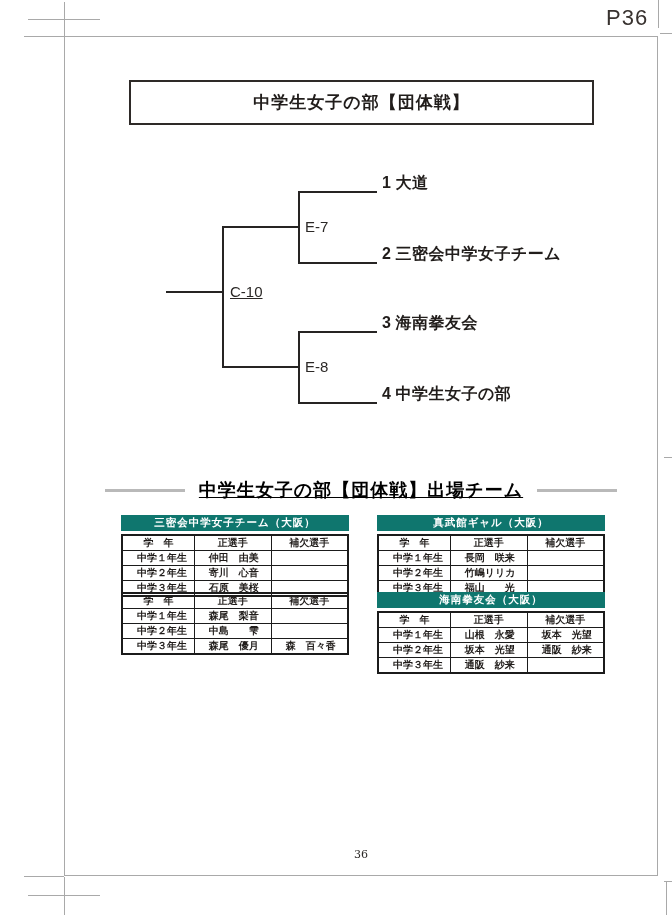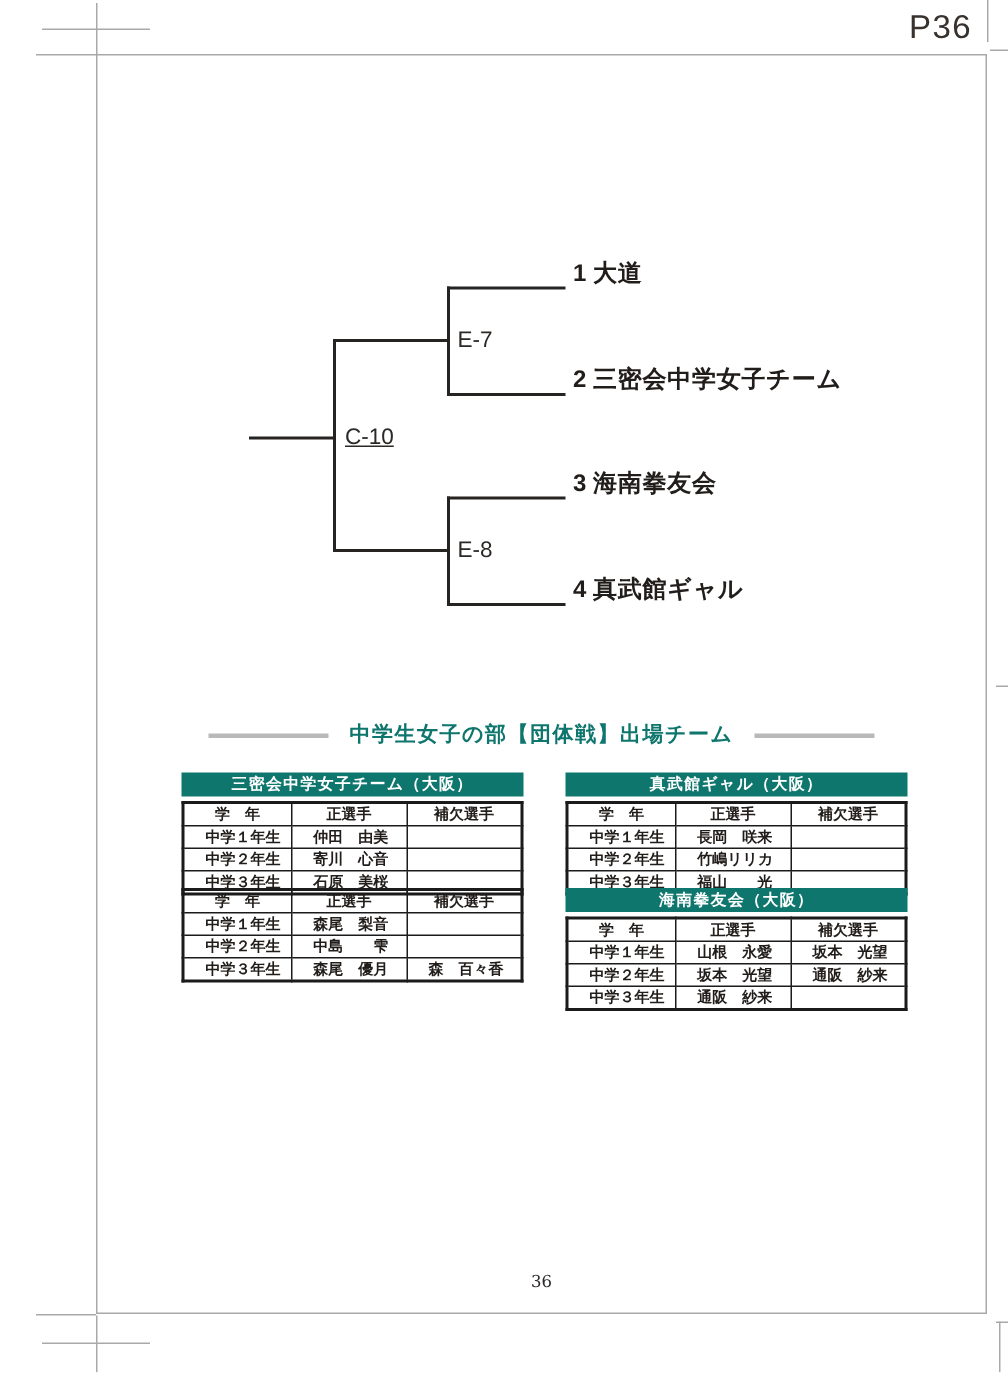--- a/index.html
+++ b/index.html
@@ -79,25 +79,26 @@
     align-items: center;
     justify-content: center;
     gap: 14px;
   }
   .section-heading .rule {
     width: 80px; height: 3px;
     background: #b9b9b9;
   }
   .section-heading .text {
     font-family: "DejaVu Serif", "Liberation Serif", serif;
-    font-size: 14px;
+    font-size: 18px;
     font-weight: bold;
     letter-spacing: 1px;
-    color: #0f766e;
-    white-space: nowrap;
+    color: #000000;
+    white-space: nowrap;
+    text-decoration: underline;
   }
   
   .team-table-block { position: absolute; width: 228px; }
   .team-table-bar {
     height: 16px;
     background: #0f766e;
     color: #ffffff;
     display: flex;
     align-items: center;
     justify-content: center;
@@ -154,20 +155,23 @@
   <div class="trim" style="left:0; top:876px; width:40px; height:1px;"></div>
   <div class="trim" style="left:4px; top:895px; width:72px; height:1px;"></div>
   <div class="trim" style="left:40px; top:877px; width:1px; height:38px;"></div>
   <div class="trim" style="left:640px; top:881px; width:32px; height:1px;"></div>
   <div class="trim" style="left:642px; top:881px; width:1px; height:34px;"></div>
 
   <div class="content-frame"></div>
 
   <div class="corner-label">P36</div>
 
+  <div class="title-box">
+    <span>中学生女子の部【団体戦】</span>
+  </div>
 
   <div class="bracket-line" style="left:142px; top:291px; width:57px; height:2px;"></div>
   <div class="bracket-line" style="left:198px; top:226px; width:2px; height:142px;"></div>
   <div class="bracket-line" style="left:198px; top:226px; width:78px; height:2px;"></div>
   <div class="bracket-line" style="left:198px; top:366px; width:78px; height:2px;"></div>
   <div class="bracket-line" style="left:274px; top:191px; width:2px; height:73px;"></div>
   <div class="bracket-line" style="left:274px; top:331px; width:2px; height:73px;"></div>
   <div class="bracket-line" style="left:274px; top:191px; width:79px; height:2px;"></div>
   <div class="bracket-line" style="left:274px; top:262px; width:79px; height:2px;"></div>
   <div class="bracket-line" style="left:274px; top:331px; width:79px; height:2px;"></div>
@@ -184,21 +188,21 @@
   <div class="bracket-team" style="left:358px; top:245px;">
     <span>2</span>
     <span>三密会中学女子チーム</span>
   </div>
   <div class="bracket-team" style="left:358px; top:314px;">
     <span>3</span>
     <span>海南拳友会</span>
   </div>
   <div class="bracket-team" style="left:358px; top:385px;">
     <span>4</span>
-    <span>真武館ギャル</span>
+    <span>中学生女子の部</span>
   </div>
 
   <div class="section-heading">
     <span class="rule"></span>
     <span class="text">中学生女子の部【団体戦】出場チーム</span>
     <span class="rule"></span>
   </div>
 
   <div class="team-table-block" style="left:97px; top:515px;">
     <div class="team-table-bar">三密会中学女子チーム（大阪）</div>

